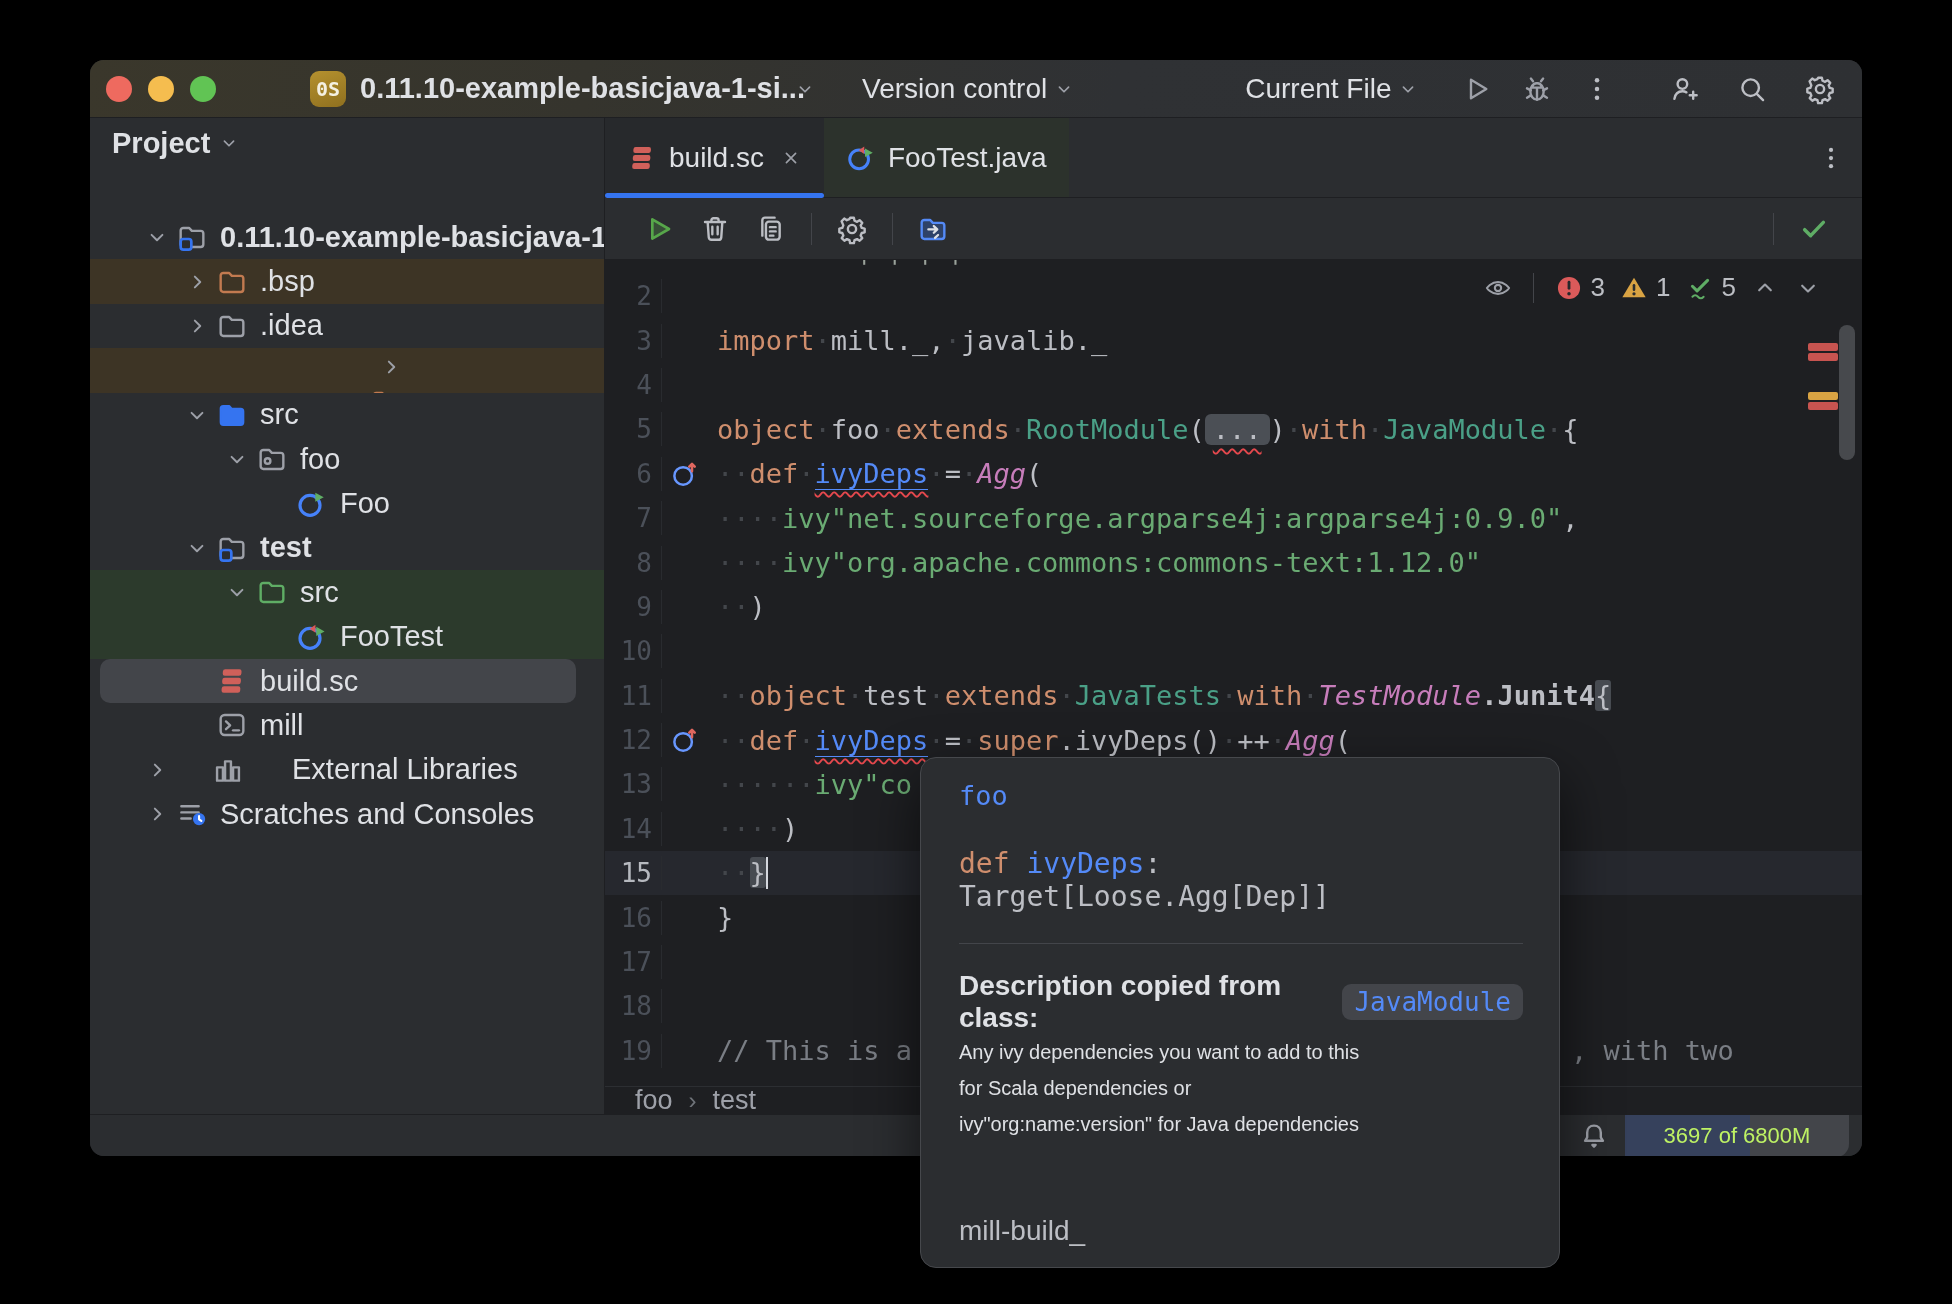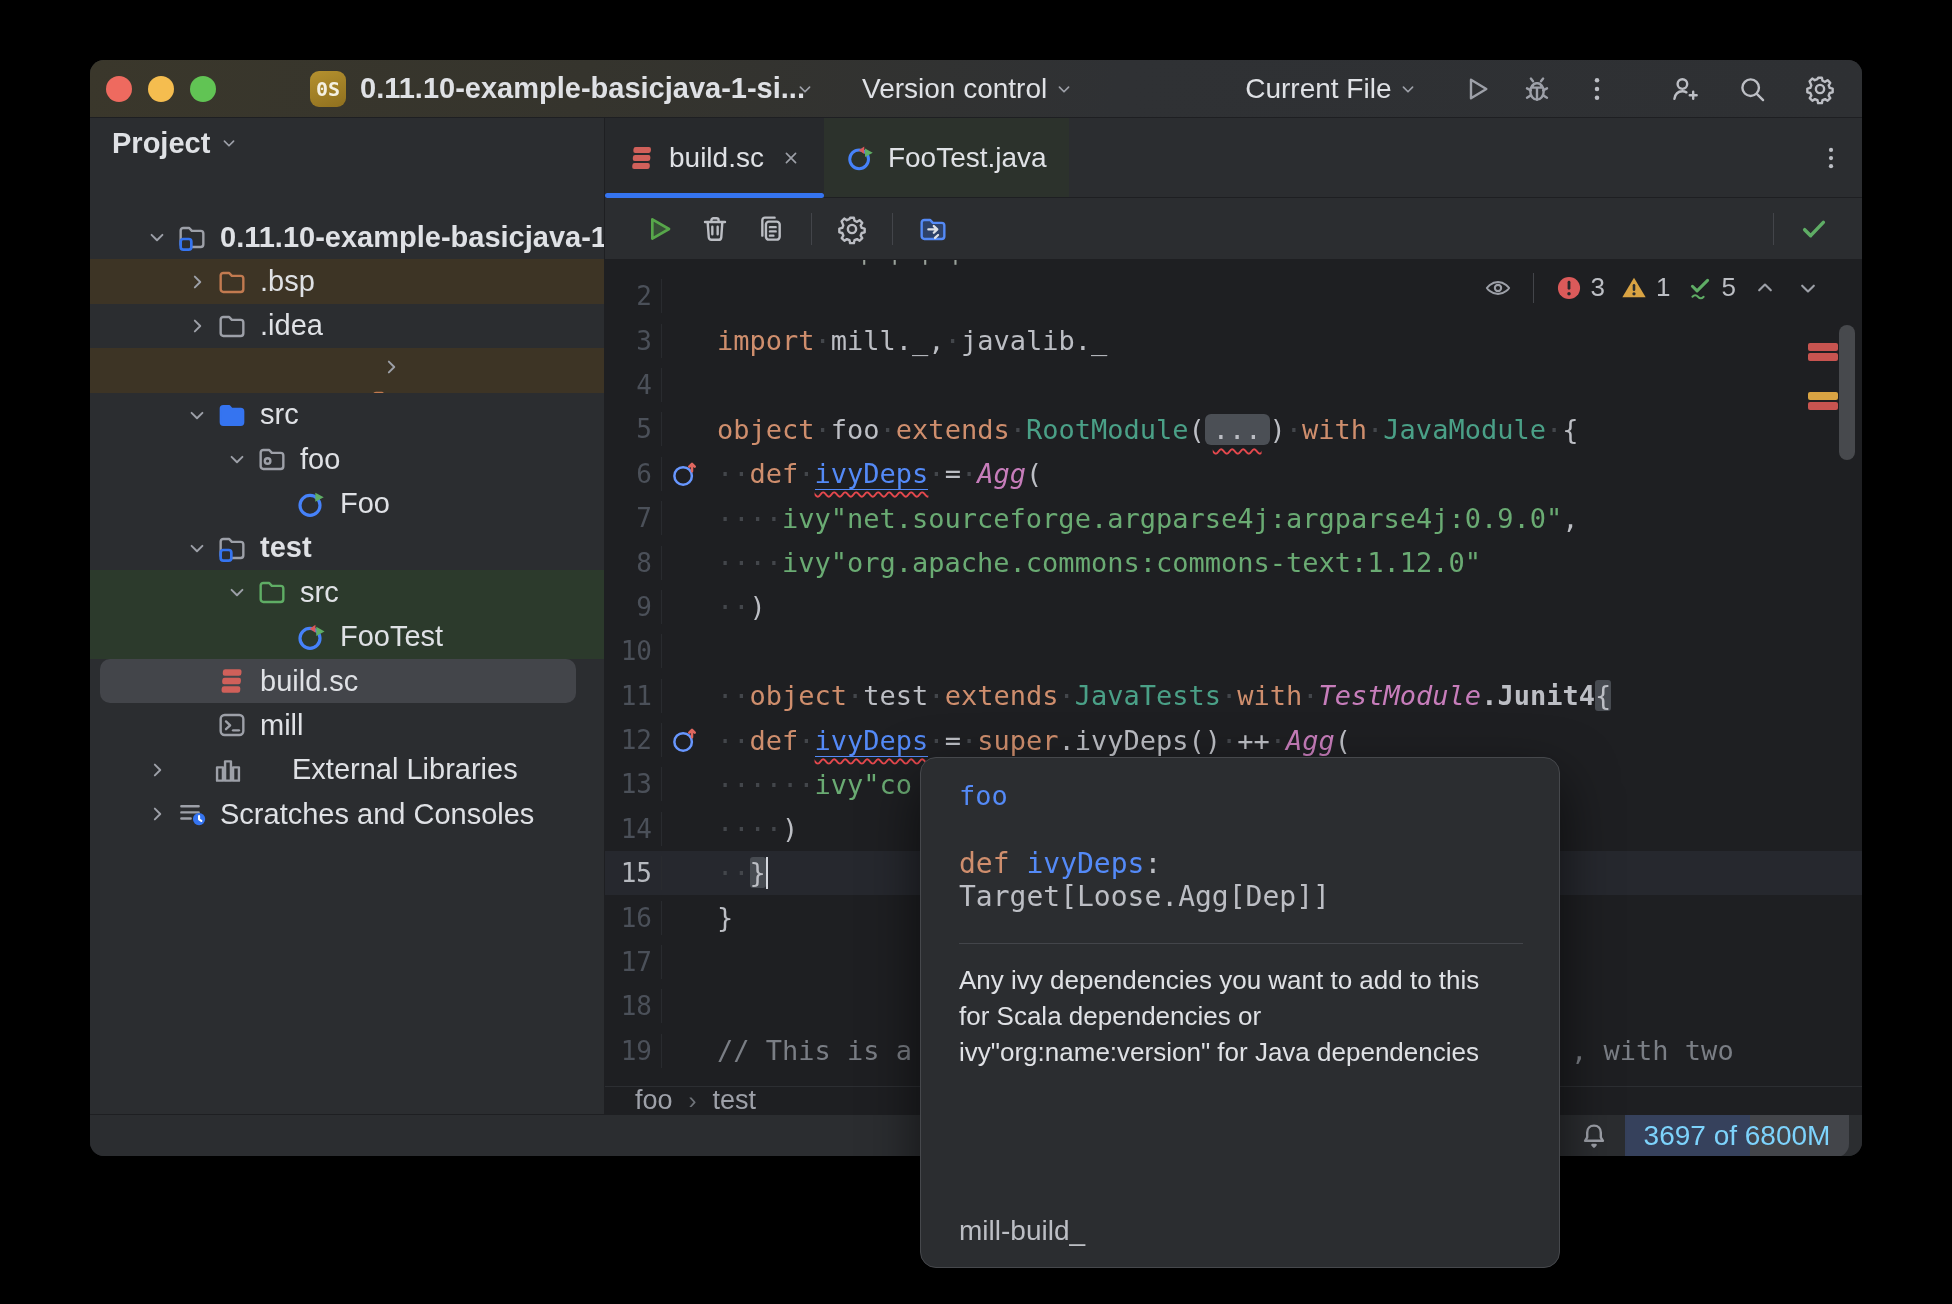--- a/index.html
+++ b/index.html
@@ -120,35 +120,35 @@
   .bc-sep{ color:#6f7379; font-size:24px; }
 
   
   .statusbar { height:42px; flex:0 0 42px; background:#2b2d30; border-top:1px solid #1e1f22;
                position:relative; display:flex; align-items:center; }
   .bell { position:absolute; right:252px; top:5px; width:32px; height:32px; }
   .memory { position:absolute; right:13px; top:0; width:224px; height:42px; background:#43454a;
             border-bottom-right-radius:13px; overflow:hidden; }
   .memory .used { position:absolute; left:0; top:0; bottom:0; width:125px; background:#36415c; }
   .memory .mem-text { position:absolute; inset:0; display:flex; align-items:center; justify-content:center;
-            color:#7dd3fc; font-size:28px; }
+            color:#bef264; font-size:22px; }
 
   
   .popup { position:absolute; left:920px; top:757px; width:640px; height:511px; z-index:50;
            background:#2b2d30; border:1px solid #46484c; border-radius:16px;
            box-shadow:0 22px 55px rgba(0,0,0,.6); display:flex; flex-direction:column;
            padding:22px 36px 20px 38px; }
   .p-foo { font-family:"DejaVu Sans Mono",monospace; font-size:27px; color:#548af7; }
   .p-sig { margin-top:36px; font-family:"DejaVu Sans Mono",monospace; font-size:28px; color:#bcbec4; }
   .p-div { margin-top:30px; height:1px; background:#43454a; }
   .p-head { margin-top:26px; font-size:28px; color:#dfe1e5; font-weight:bold; display:flex;
             align-items:center; gap:14px; }
   .p-chip { background:#43454a; border-radius:9px; padding:3px 12px; color:#548af7;
             font-family:"DejaVu Sans Mono",monospace; font-weight:normal; font-size:26px; }
-  .p-body { margin-top:18px; font-size:26px; color:#dfe1e5; line-height:36px; font-weight:normal; }
+  .p-body { font-size:20px; color:#dfe1e5; line-height:36px; font-weight:normal; }
   .p-footer { margin-top:auto; display:flex; align-items:center; gap:14px; color:#bcbec4; font-size:28px; }
 
   [data-icon] svg { width:100%; height:100%; display:block; }
 </style>
 </head>
 <body>
 
 <div class="stage">
   <div class="window">
 
@@ -660,20 +660,24 @@
   </div>
 
   <div class="popup">
     <div class="p-foo">foo</div>
     <div class="p-sig">
       <span class="kw">def</span>
       <span> </span>
       <span style="color:#548af7">ivyDeps</span><span class="id">: Target[Loose.Agg[Dep]]</span>
     </div>
     <div class="p-div"></div>
+    <div class="p-head">
+      <span>Description copied from class:</span>
+      <span class="p-chip">JavaModule</span>
+    </div>
     <div class="p-body" id="popup-desc">
         <div>Any ivy dependencies you want to add to this</div>
         <div>for Scala dependencies or</div>
         <div>ivy"org:name:version" for Java dependencies</div>
       </div>
     <div class="p-footer">
 
       <span>mill-build_</span>
 
     </div>

